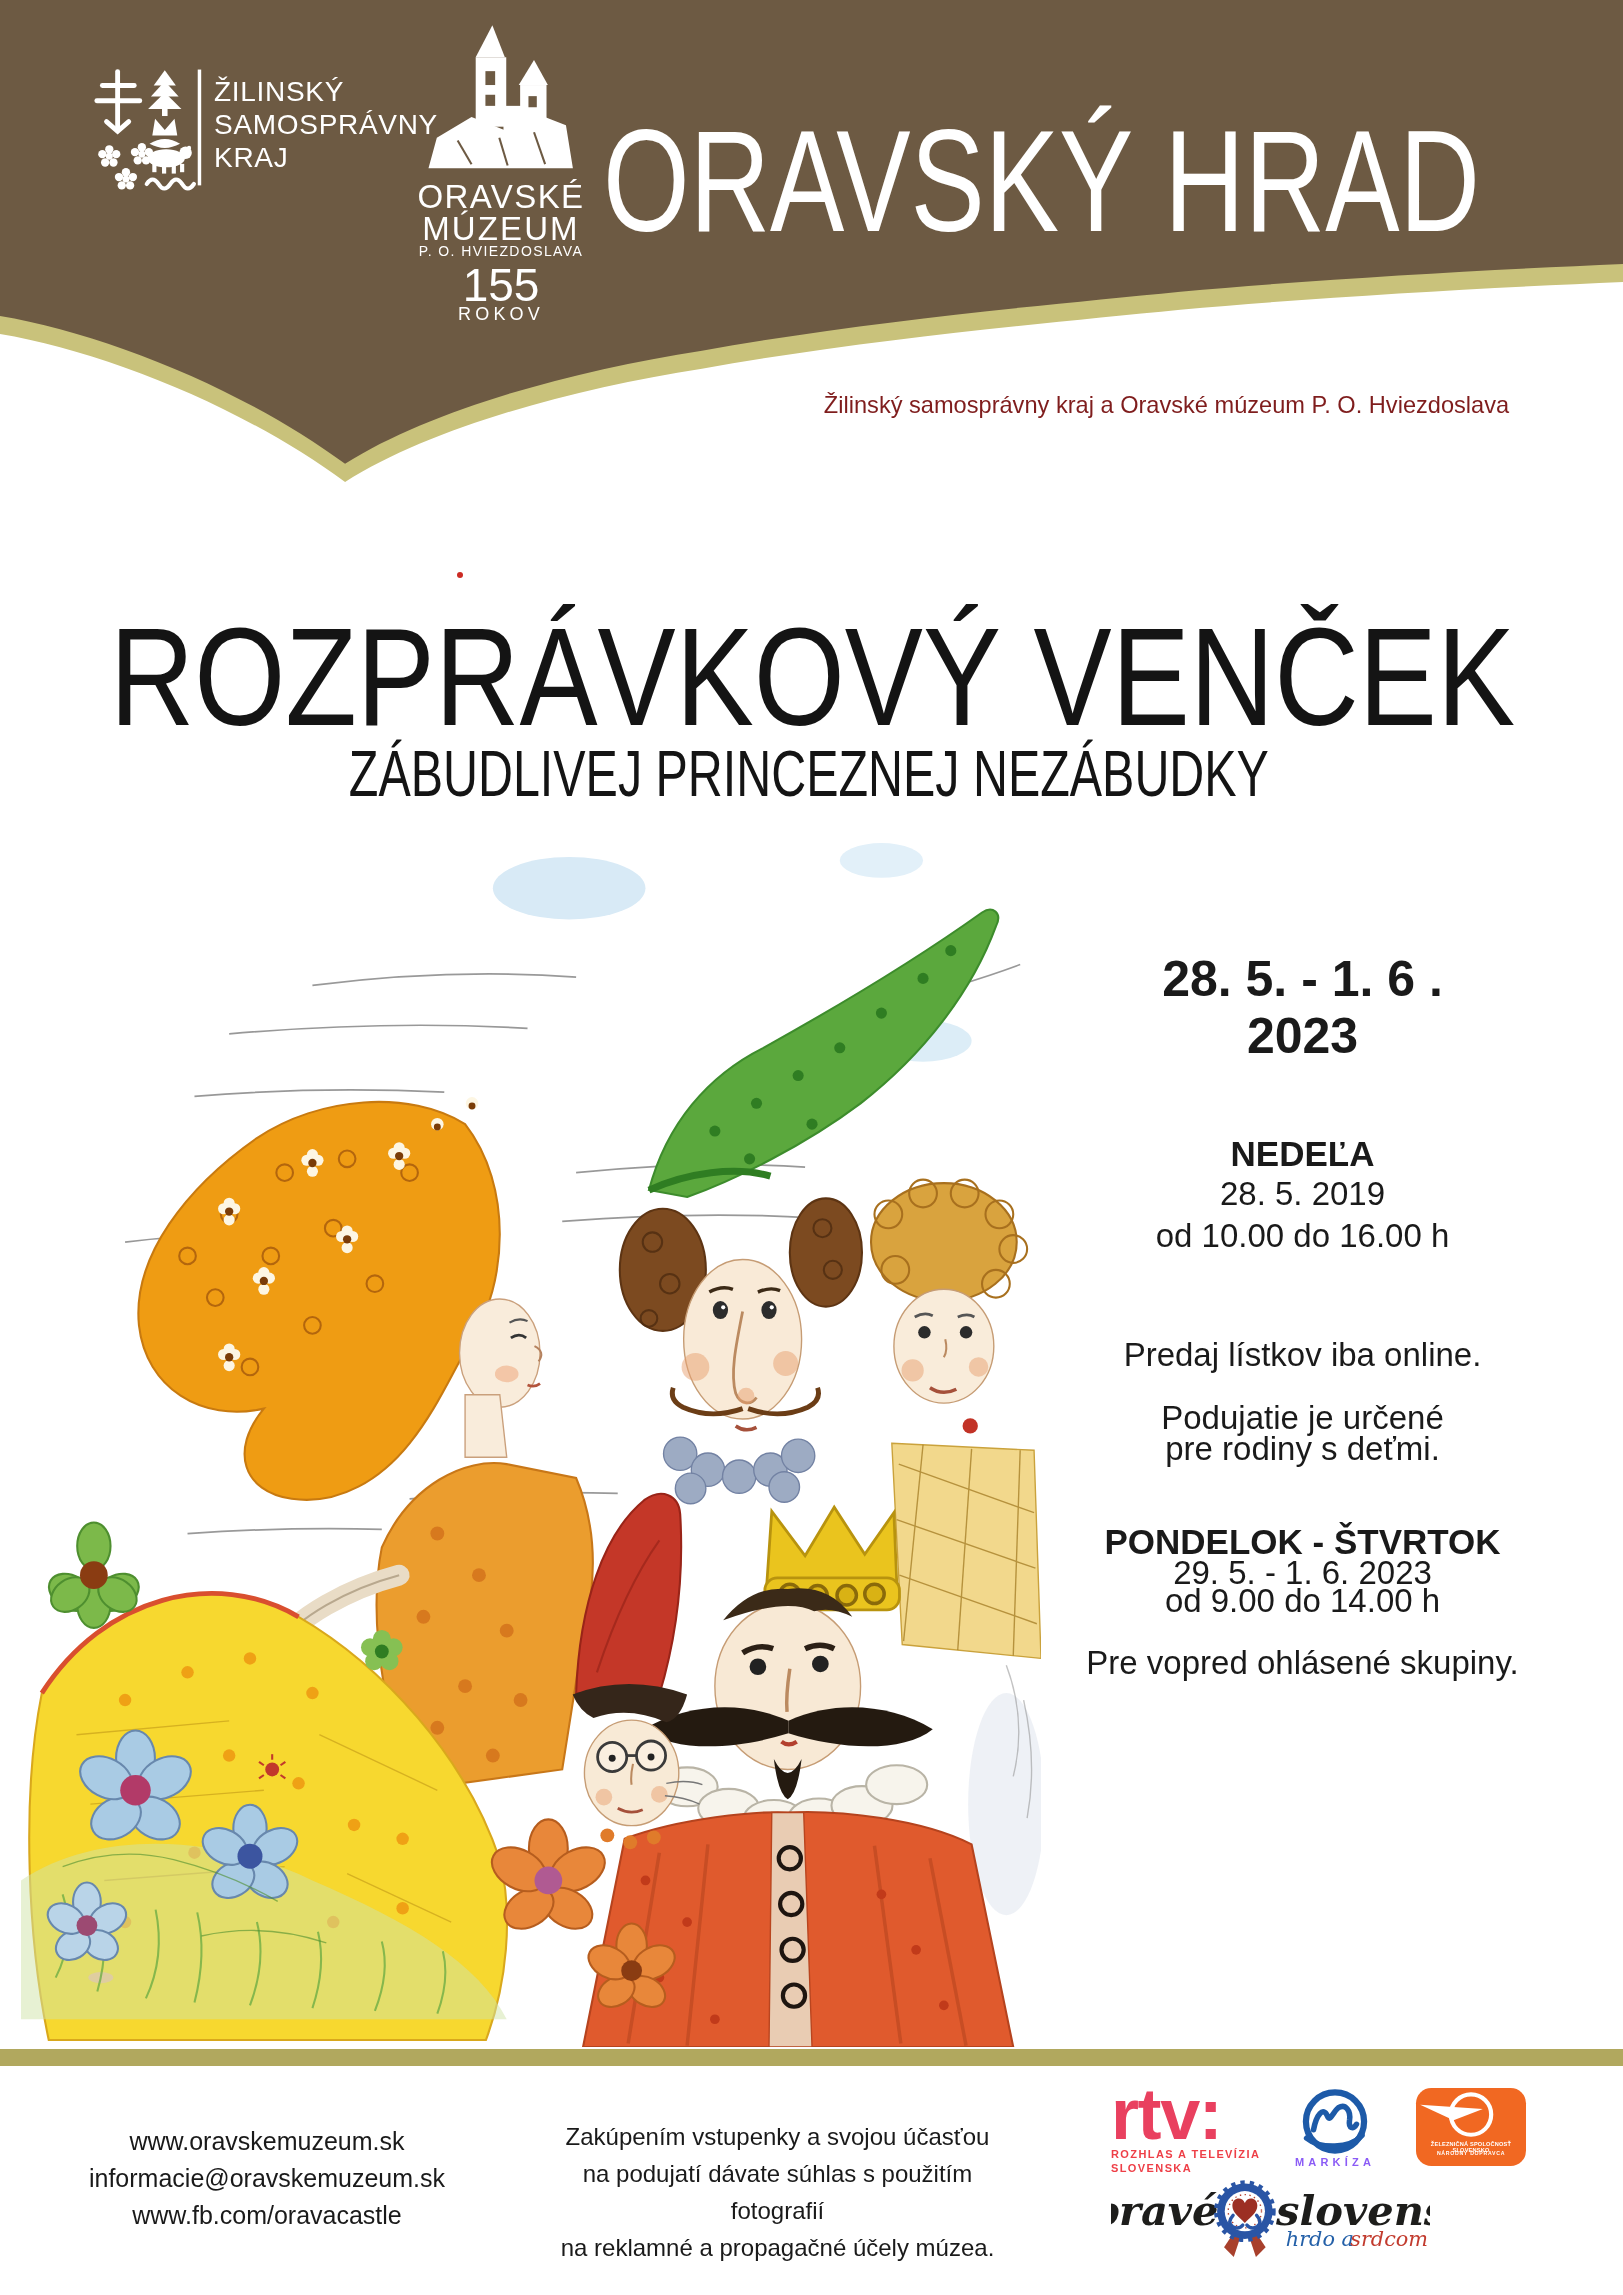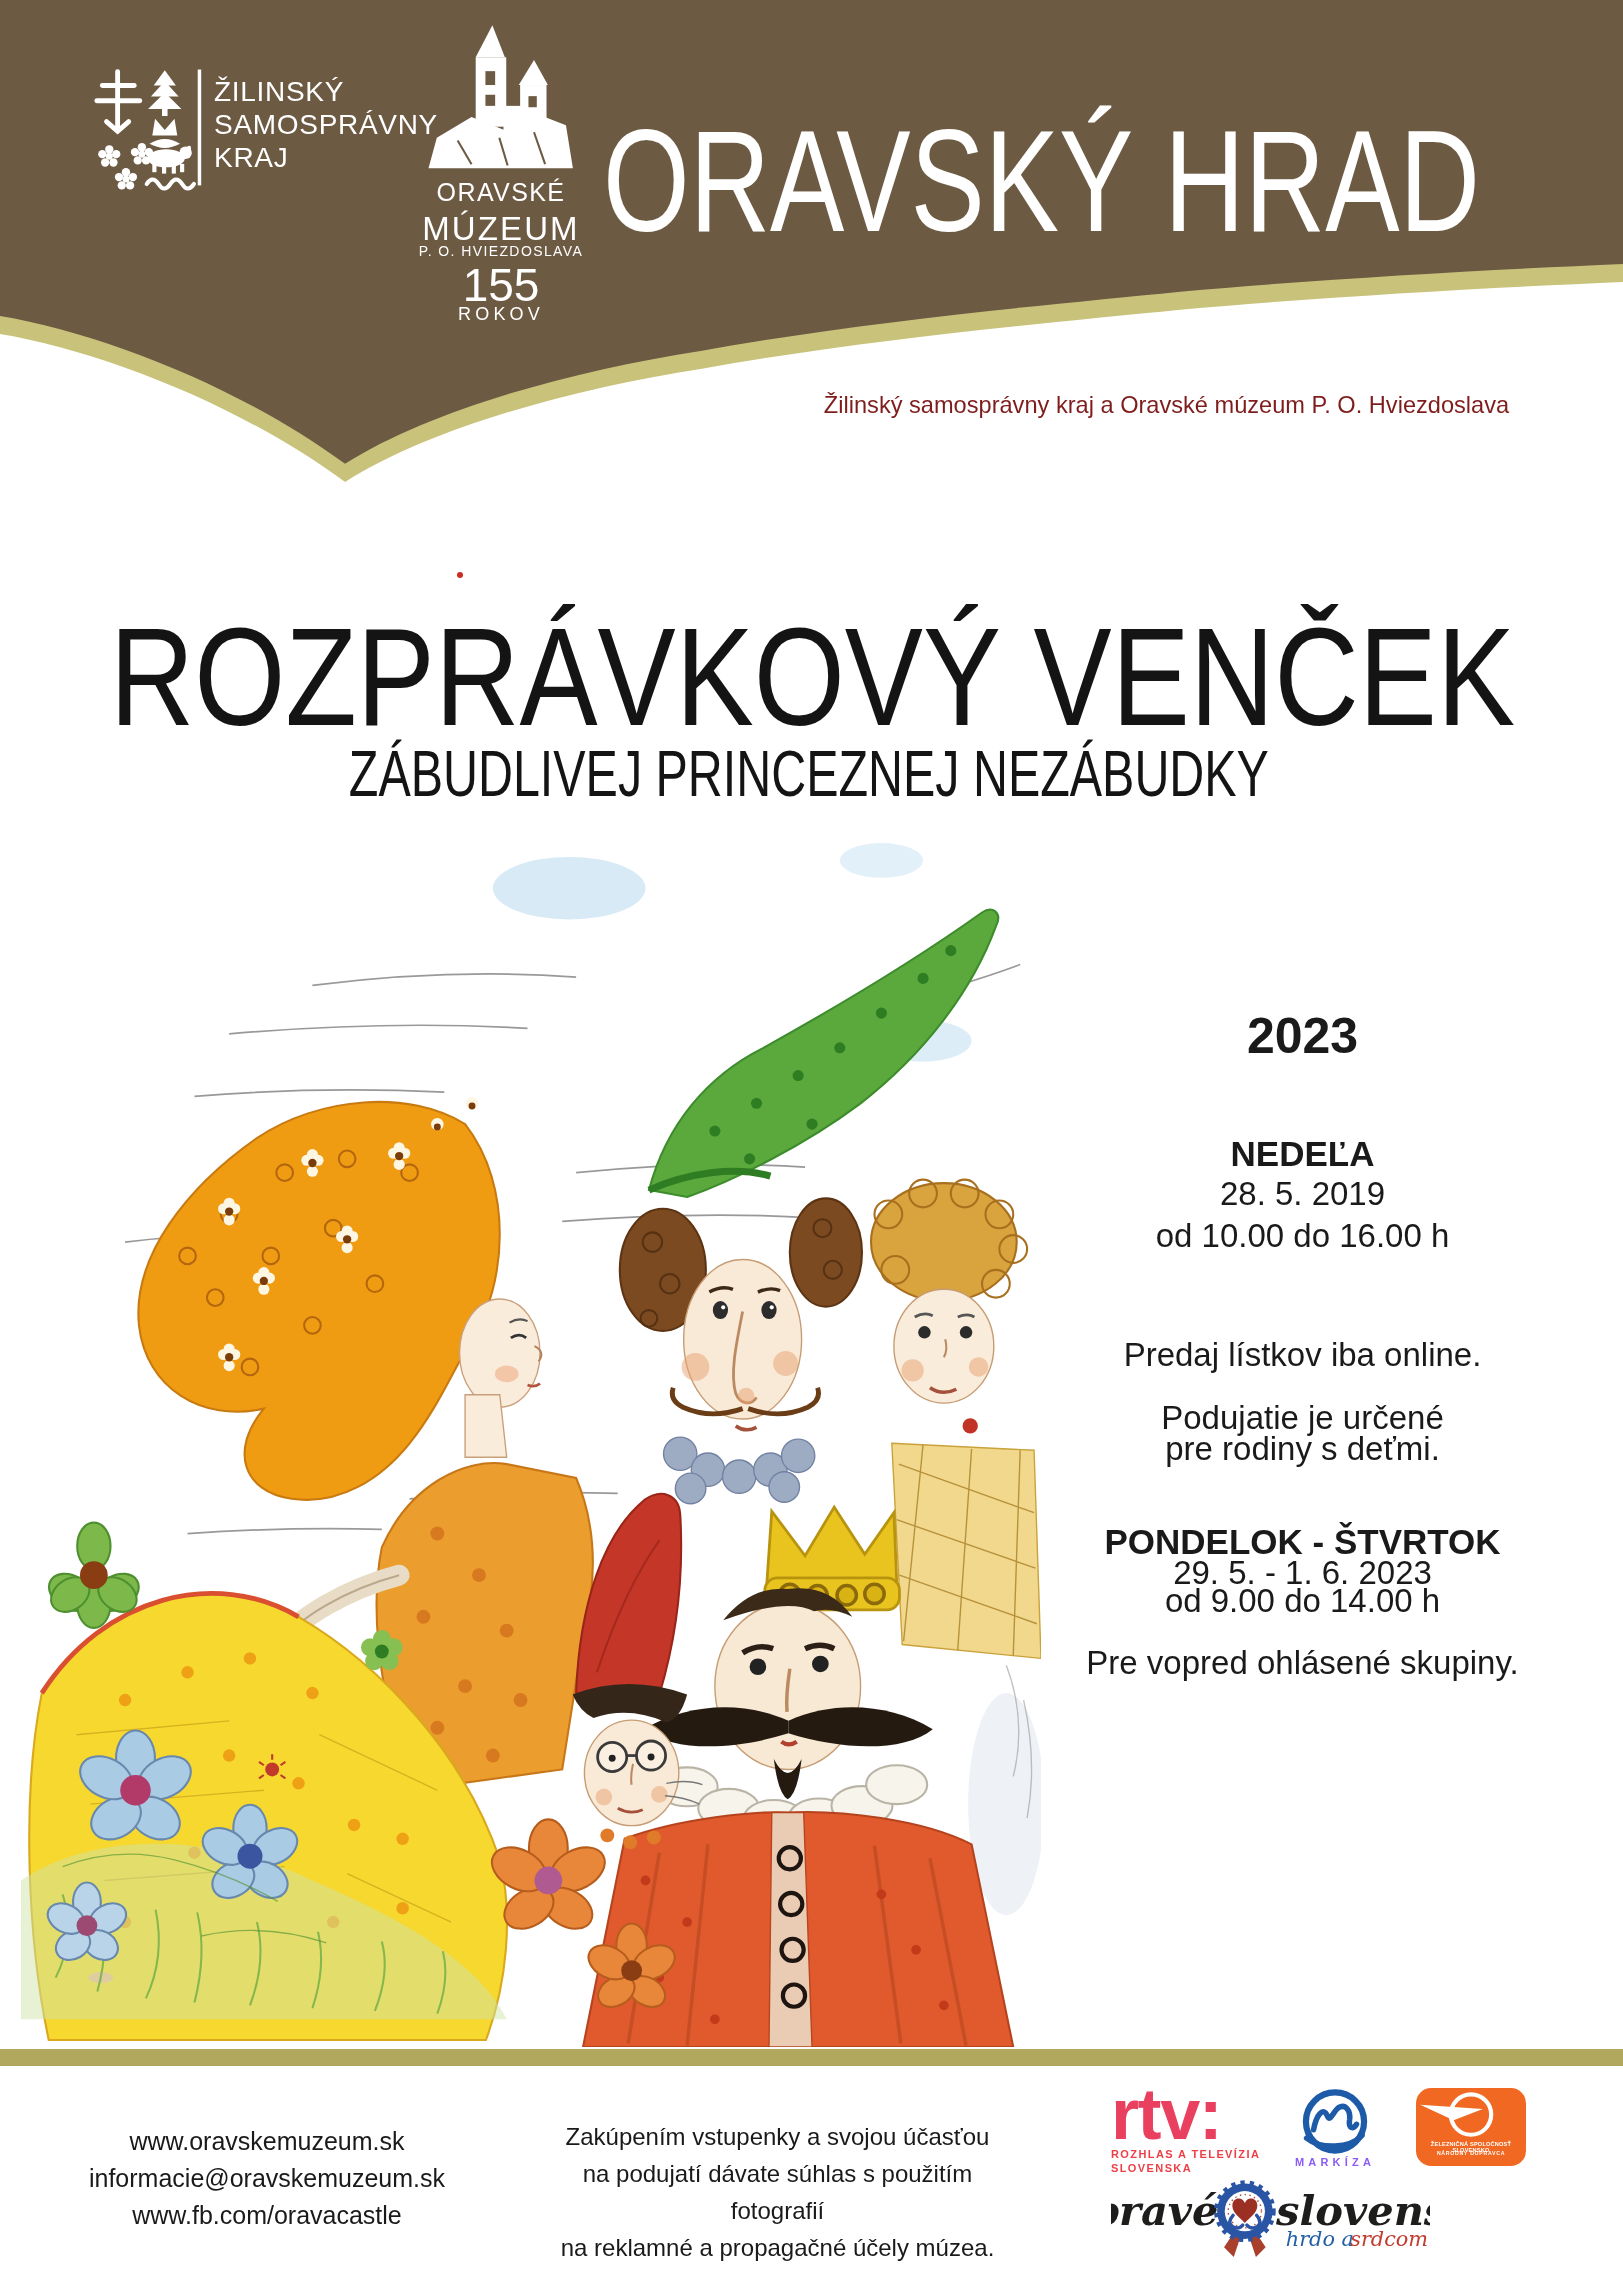--- a/index.html
+++ b/index.html
@@ -112,21 +112,21 @@
       <rect x="100" y="72" width="14" height="20"></rect>
         <rect x="100" y="106" width="14" height="16"></rect>
       <rect x="162" y="108" width="12" height="16"></rect>
     </g>
     <g stroke="#6d5a43" stroke-width="3" fill="none">
       <path d="M60,172 L80,206"></path>
         <path d="M120,168 L132,208"></path>
         <path d="M170,160 L186,206"></path>
     </g>
   </svg>
-  <div class="abs mus ctr" style="top:178px;font-size:25px;letter-spacing:1.4px">ORAVSKÉ</div>
+  <div class="abs mus ctr" style="top:178px;font-size:33px;letter-spacing:1.4px">ORAVSKÉ</div>
   <div class="abs mus ctr" style="top:210px;font-size:33px;letter-spacing:2.1px">MÚZEUM</div>
   <div class="abs mus ctr" style="top:243px;font-size:14px;letter-spacing:1.4px">P. O. HVIEZDOSLAVA</div>
   <div class="abs mus ctr" style="top:258px;font-size:46px">155</div>
   <div class="abs mus ctr" style="top:304px;font-size:18px;letter-spacing:4.2px">ROKOV</div>
 
   <div class="abs invite ctr" style="top:386px">Žilinský samosprávny kraj a Oravské múzeum P. O. Hviezdoslava</div>
 
   <div class="abs" style="left:457px;top:572px;width:6.2px;height:6.2px;border-radius:50%;background:#cc2b24"></div>
 
   <svg class="abs" style="left:0;top:604px" width="1624" height="208" viewBox="0 0 2339 300">
@@ -516,20 +516,21 @@
         <path d="M260,1640 q90,-20 180,10"></path>
       </g>
     </g>
 
     <g stroke="#888" stroke-width="2" fill="none" opacity="0.5">
       <path d="M1420,1250 q30,80 10,160"></path>
         <path d="M1445,1300 q20,90 5,170"></path>
     </g>
   </svg>
 
+  <div class="abs bigdate ctr" style="top:950px">28. 5. - 1. 6 .</div>
   <div class="abs bigdate ctr" style="top:1007px">2023</div>
 
   <div class="abs schedb ctr" style="top:1134px">NEDEĽA</div>
   <div class="abs sched ctr" style="top:1175px">28. 5. 2019</div>
   <div class="abs sched ctr" style="top:1217px">od 10.00 do 16.00 h</div>
 
   <div class="abs sched ctr" style="top:1336px">Predaj lístkov iba online.</div>
   <div class="abs sched ctr" style="top:1399px">Podujatie je určené</div>
   <div class="abs sched ctr" style="top:1430px">pre rodiny s deťmi.</div>
 

